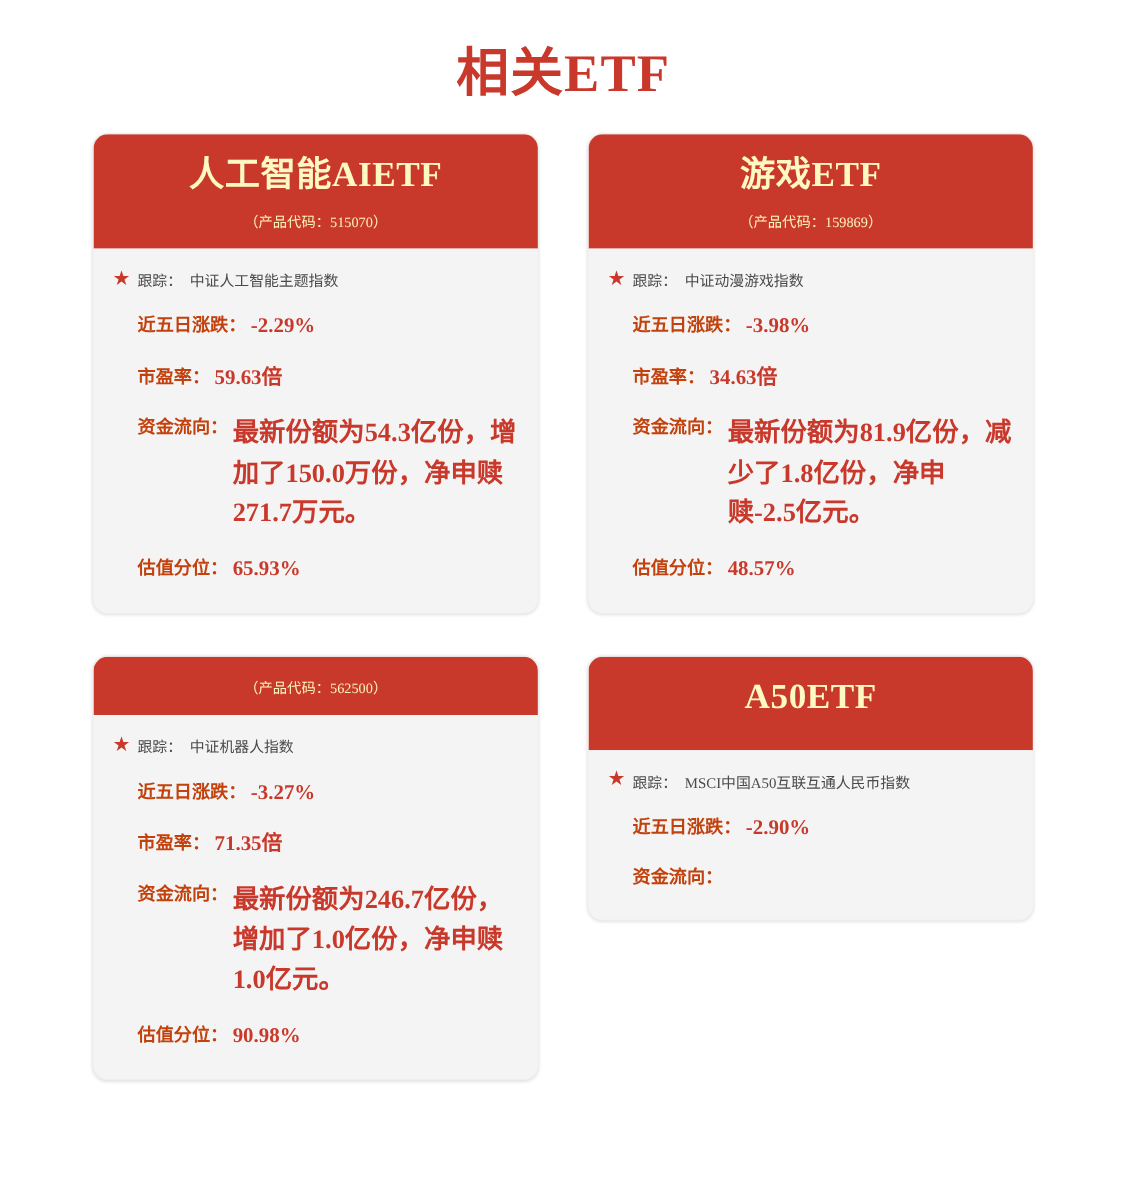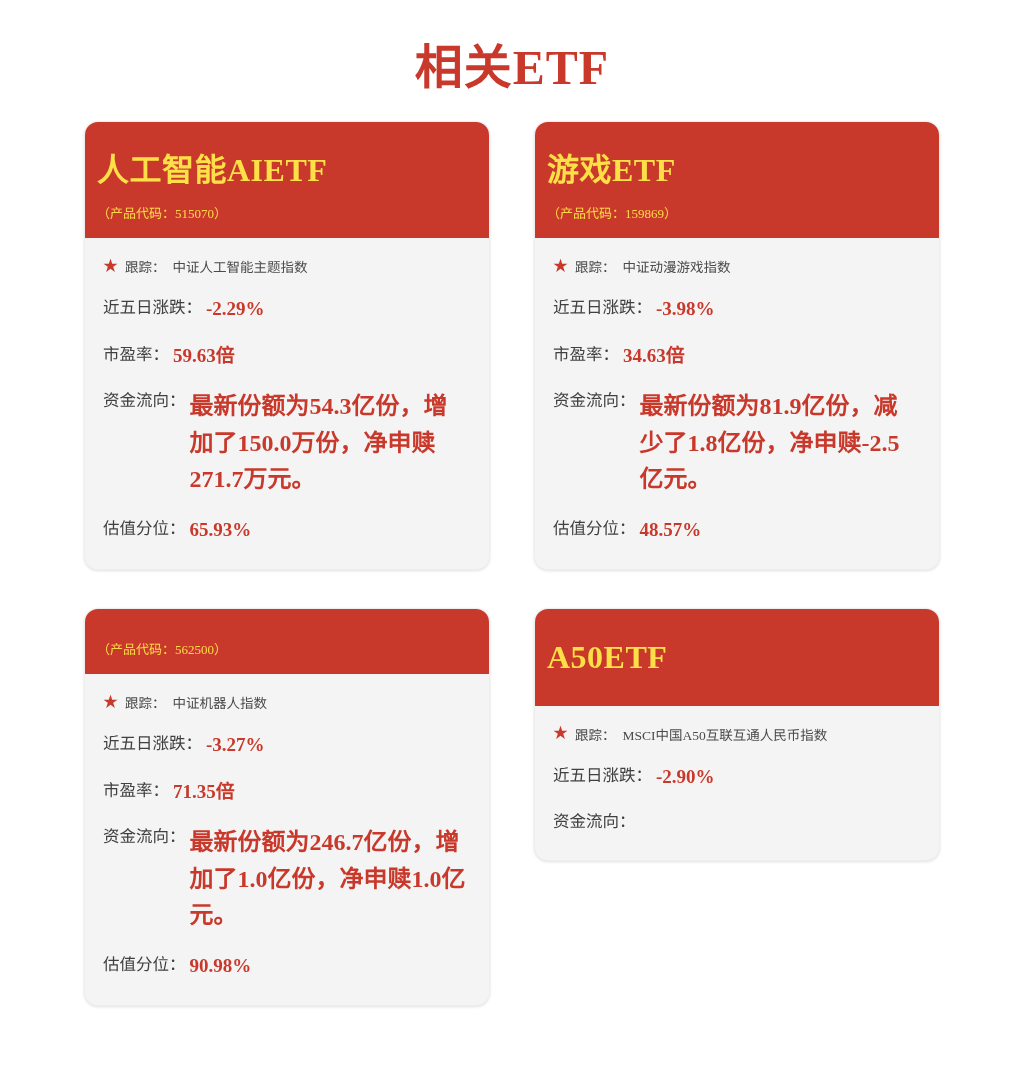--- a/index.html
+++ b/index.html
@@ -41,22 +41,23 @@
     border-radius: 14px;
     overflow: hidden;
     background: #f4f4f4;
     box-shadow: 0 1px 3px rgba(0,0,0,0.12);
     align-self: start;
     border: 1px solid #eeeeee;
   }
 
   .card-header {
     background: #c9392b;
-    color: #fde047;
-    padding: 30px 12px 16px 12px;
+    color: #fef9c3;
+    padding: 18px 12px 16px 12px;
+    text-align: center;
   }
   .card-title {
     font-size: 32px;
     font-weight: bold;
     line-height: 1.15;
     margin-bottom: 14px;
     letter-spacing: 0.5px;
   }
   .card-code {
     font-size: 13px;
@@ -85,26 +86,27 @@
     font-size: 13.5px;
   }
 
   .row {
     display: flex;
     align-items: flex-start;
     padding: 9px 0;
     line-height: 1.5;
   }
   .row-label {
-    color: #404040;
+    color: #c2410c;
     font-size: 16.5px;
-    font-weight: normal;
+    font-weight: bold;
     white-space: nowrap;
     flex: 0 0 auto;
     padding-top: 1px;
+    margin-left: 22px;
   }
   .row-value {
     color: #c9392b;
     font-size: 19px;
     font-weight: bold;
     margin-left: 4px;
   }
   .row.flow .row-value {
     font-size: 24px;
     line-height: 1.52;

